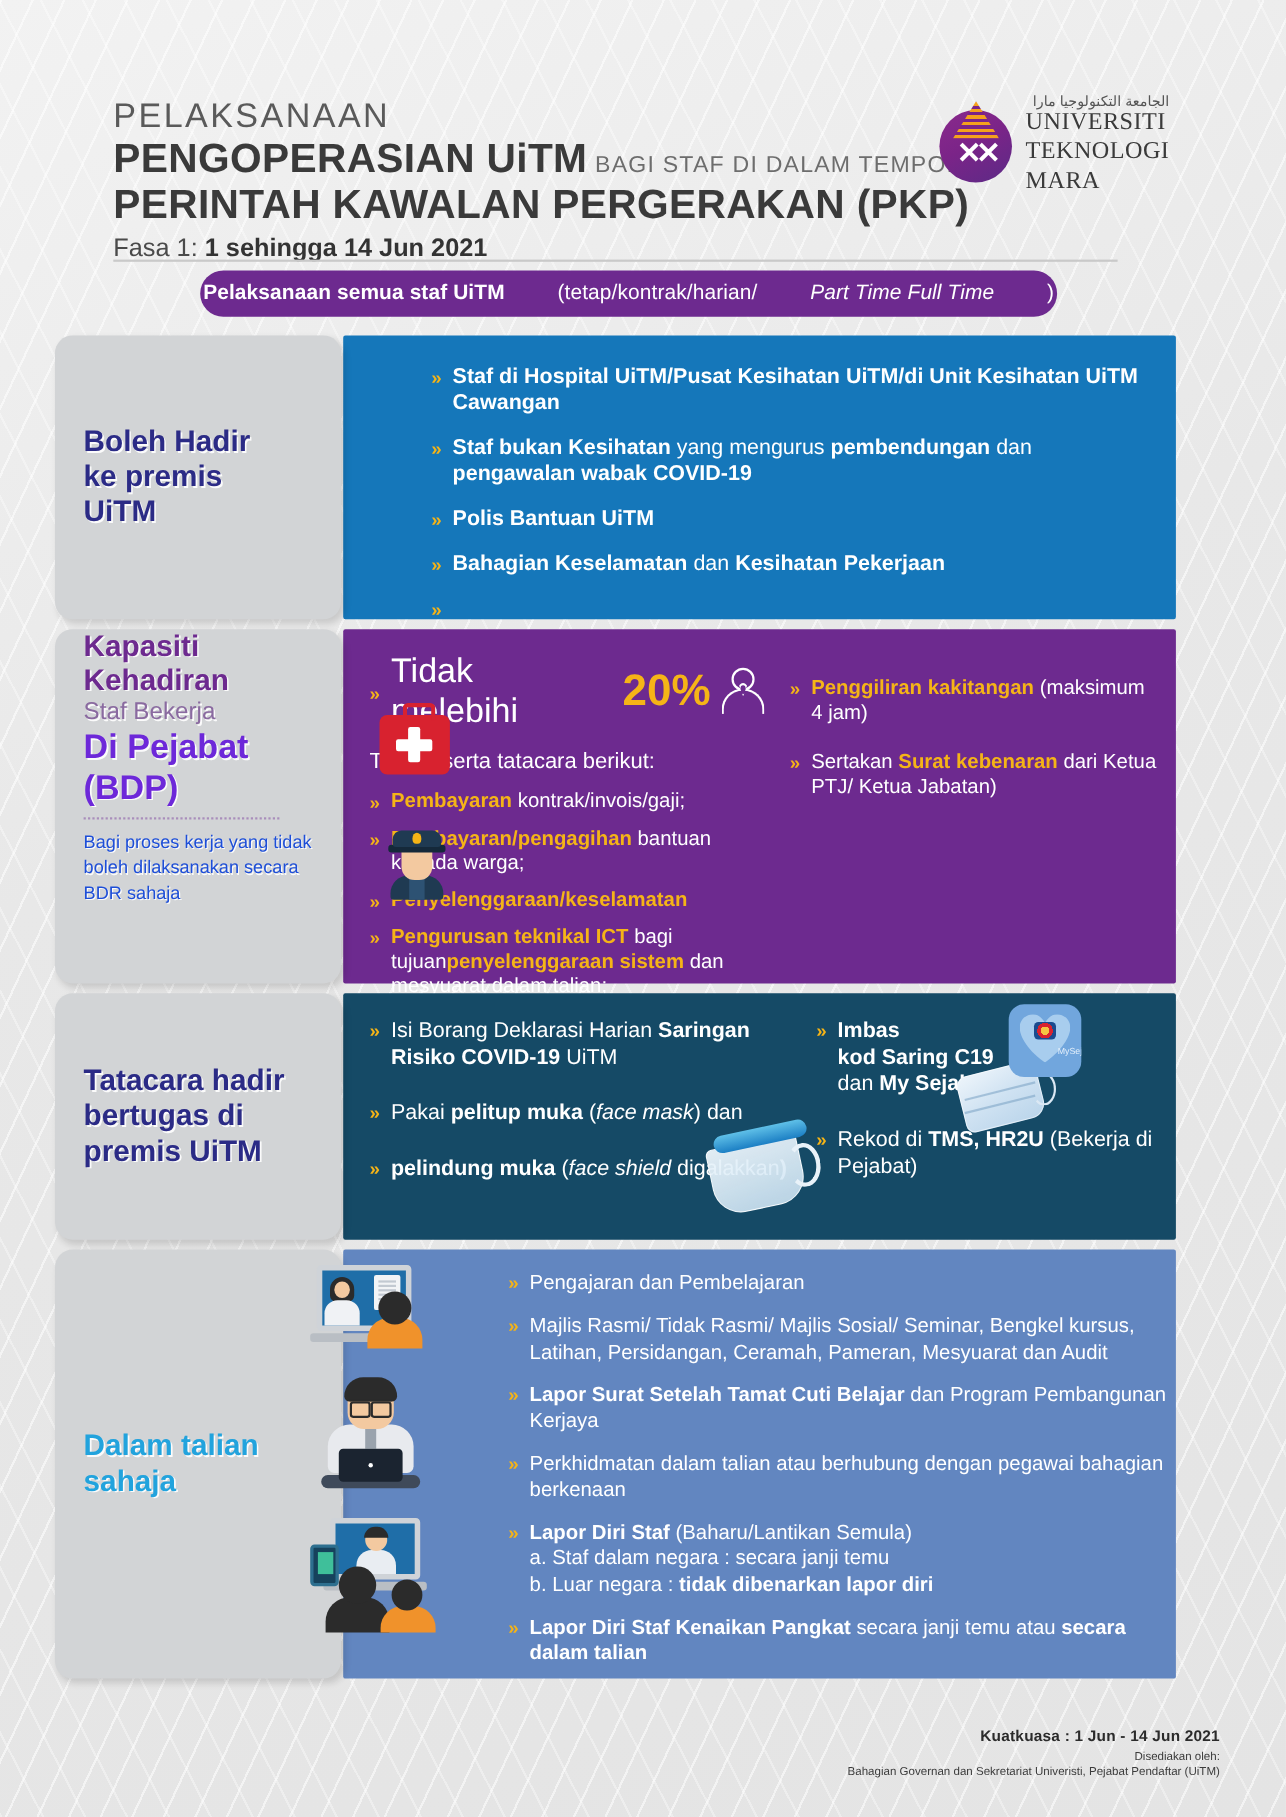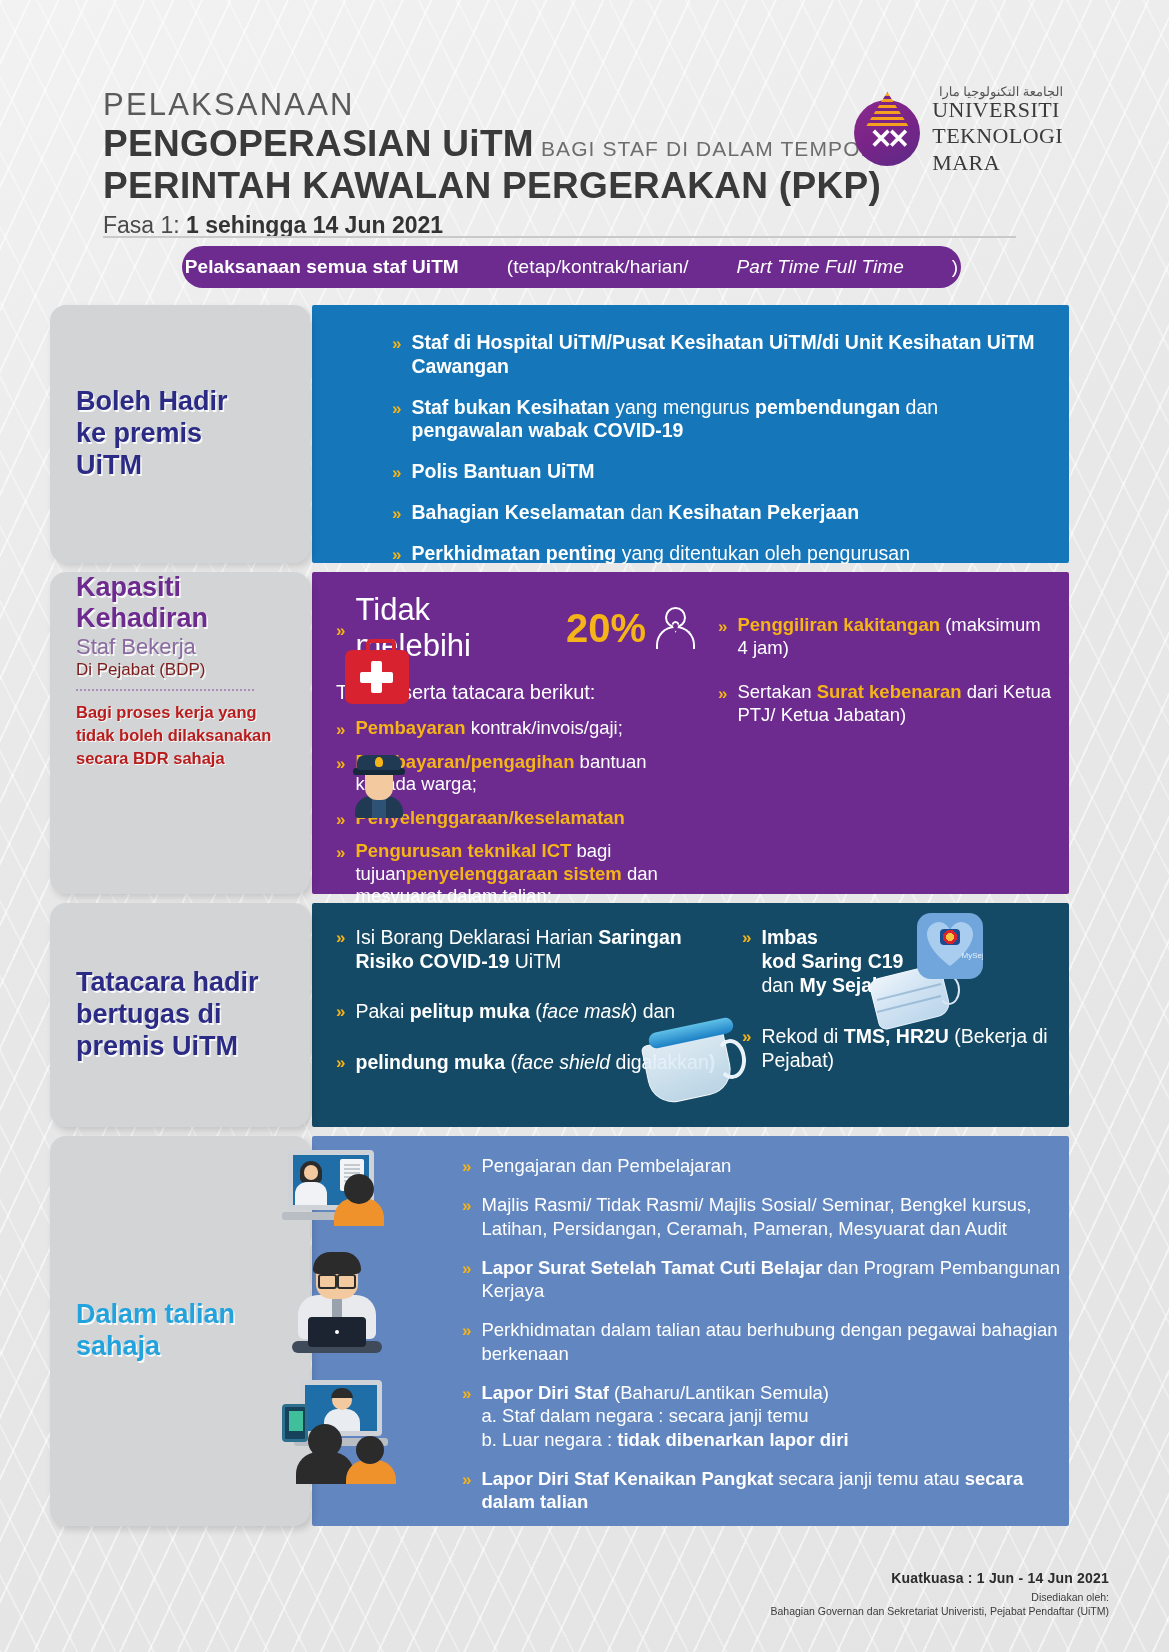--- a/index.html
+++ b/index.html
@@ -102,23 +102,23 @@
   #sec1 { top: 305px; }
   #sec1 .label-card { height: 258px; }
   #sec1 .label-card h2 { color: #2b2b86; }
   #sec1 .body-card { height: 258px; background: #1577ba; padding: 26px 20px 0 80px; }
 
   
   #sec2 { top: 572px; }
   #sec2 .label-card { height: 322px; align-items: flex-start; }
   #sec2 .label-card .t1 { font-size: 27px; font-weight: bold; color: #6d2a8f; line-height: 1.14; text-shadow: 1.5px 1.5px 0 rgba(255,255,255,0.9); }
   #sec2 .label-card .t2 { font-size: 22px; color: #8a6aa0; line-height: 1.2; text-shadow: 1.5px 1.5px 0 rgba(255,255,255,0.9); }
-  #sec2 .label-card .t3 { font-size: 17px; font-weight: normal; color: #7f1d1d; line-height: 1.2; text-shadow: 1.5px 1.5px 0 rgba(255,255,255,0.9); }
+  #sec2 .label-card .t3 { font-size: 31px; font-weight: bold; color: #6d28d9; line-height: 1.2; text-shadow: 1.5px 1.5px 0 rgba(255,255,255,0.9); }
   #sec2 .dashdiv { border-top: 2px dotted #a98ebb; margin: 9px 0 10px 0; width: 178px; }
-  #sec2 .label-card .t4 { font-size: 16.5px; color: #b91c1c; line-height: 1.38; font-weight: bold; text-shadow: 1px 1px 0 rgba(255,255,255,0.9); }
+  #sec2 .label-card .t4 { font-size: 16.5px; color: #1d4ed8; line-height: 1.38; font-weight: normal; text-shadow: 1px 1px 0 rgba(255,255,255,0.9); }
   #sec2 .body-card { height: 322px; background: #6d2a8f; }
 
   
   #sec3 { top: 903px; }
   #sec3 .label-card { height: 224px; }
   #sec3 .label-card h2 { color: #2b2b86; }
   #sec3 .body-card { height: 224px; background: #154a66; }
 
   
   #sec4 { top: 1136px; }
@@ -318,21 +318,20 @@
           <div class="blt">
             <span class="chev">»</span>
             <span class="btxt"><b>Polis Bantuan UiTM</b></span>
           </div>
           <div class="blt">
             <span class="chev">»</span>
             <span class="btxt"><b>Bahagian Keselamatan</b> dan <b>Kesihatan Pekerjaan</b></span>
           </div>
           <div class="blt">
             <span class="chev">»</span>
-            <span class="btxt"><b>Perkhidmatan penting</b> yang ditentukan oleh pengurusan</span>
           </div>
         </div>
     </div>
     <div class="s1icons">
       <div class="kit">
         <div class="cr-v"></div>
           <div class="cr-h"></div>
       </div>
       <div class="cop">
         <div class="body"></div>

